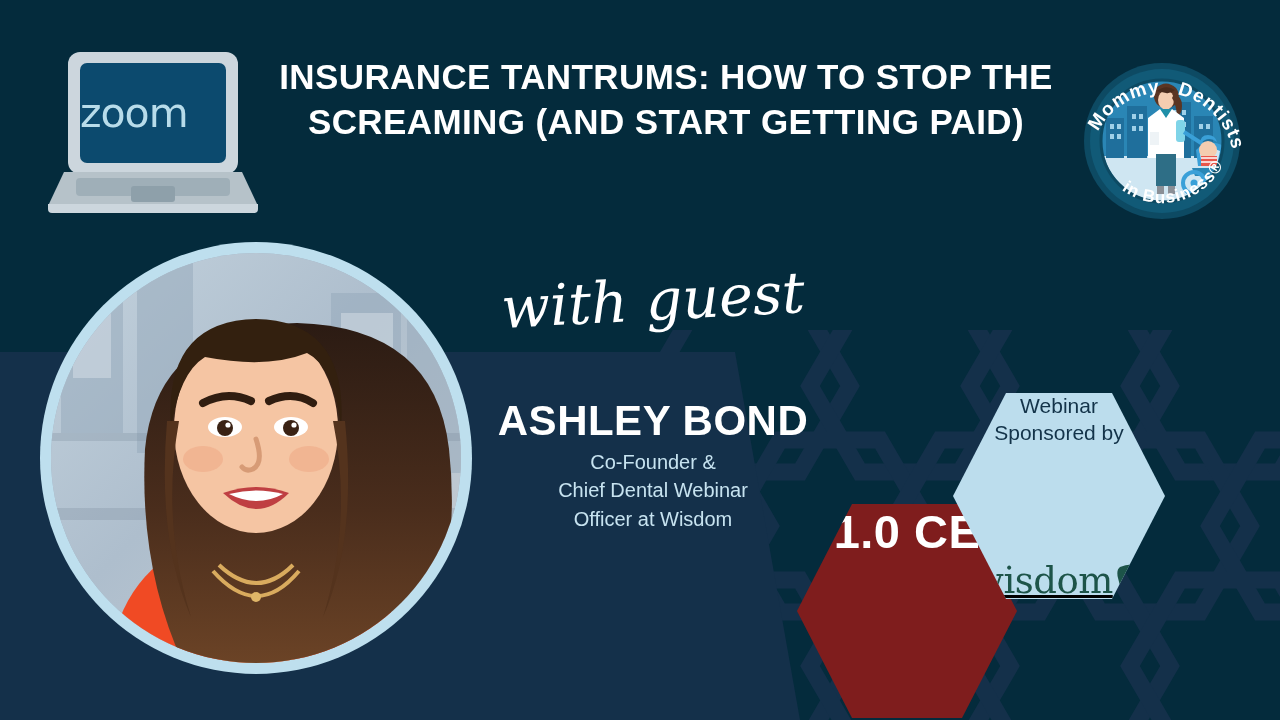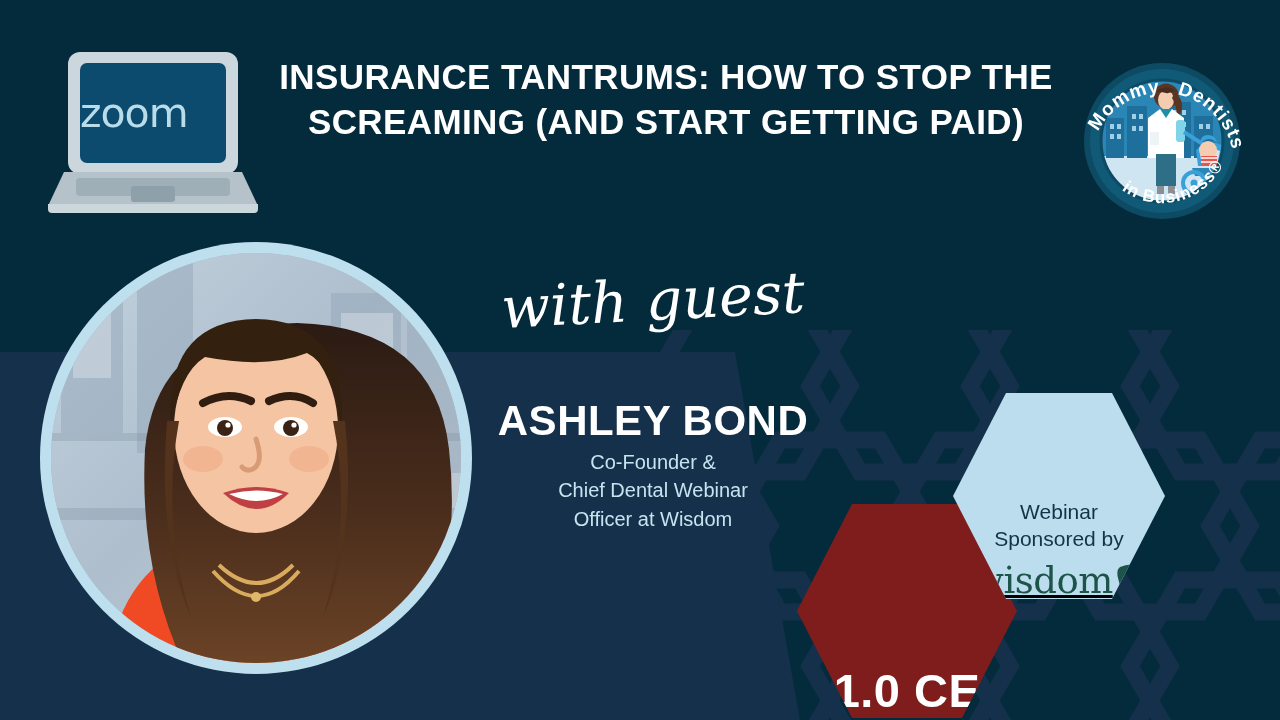--- a/index.html
+++ b/index.html
@@ -94,21 +94,21 @@
   .speaker-role {
     position:absolute; left:428px; top:448px; width:450px; text-align:center;
     color:#c7e3f0; font-size:20px; line-height:1.42; font-weight:400;
     font-family:"Liberation Sans", sans-serif;
   }
 
   
   .hex {
     position:absolute;
     clip-path: polygon(25% 0%, 75% 0%, 100% 50%, 75% 100%, 25% 100%, 0% 50%);
-    display:flex; flex-direction:column; align-items:center; justify-content:flex-end;
+    display:flex; flex-direction:column; align-items:center; justify-content:space-between;
   }
   .hex-ce {
     left:797px; top:504px; width:220px; height:214px;
     background:#7f1d1d;
   }
   .ce-text {
     color:#ffffff; font-weight:700; font-size:47px; letter-spacing:0.5px;
     font-family:"Liberation Sans", sans-serif;
   }
   .hex-sponsor {

